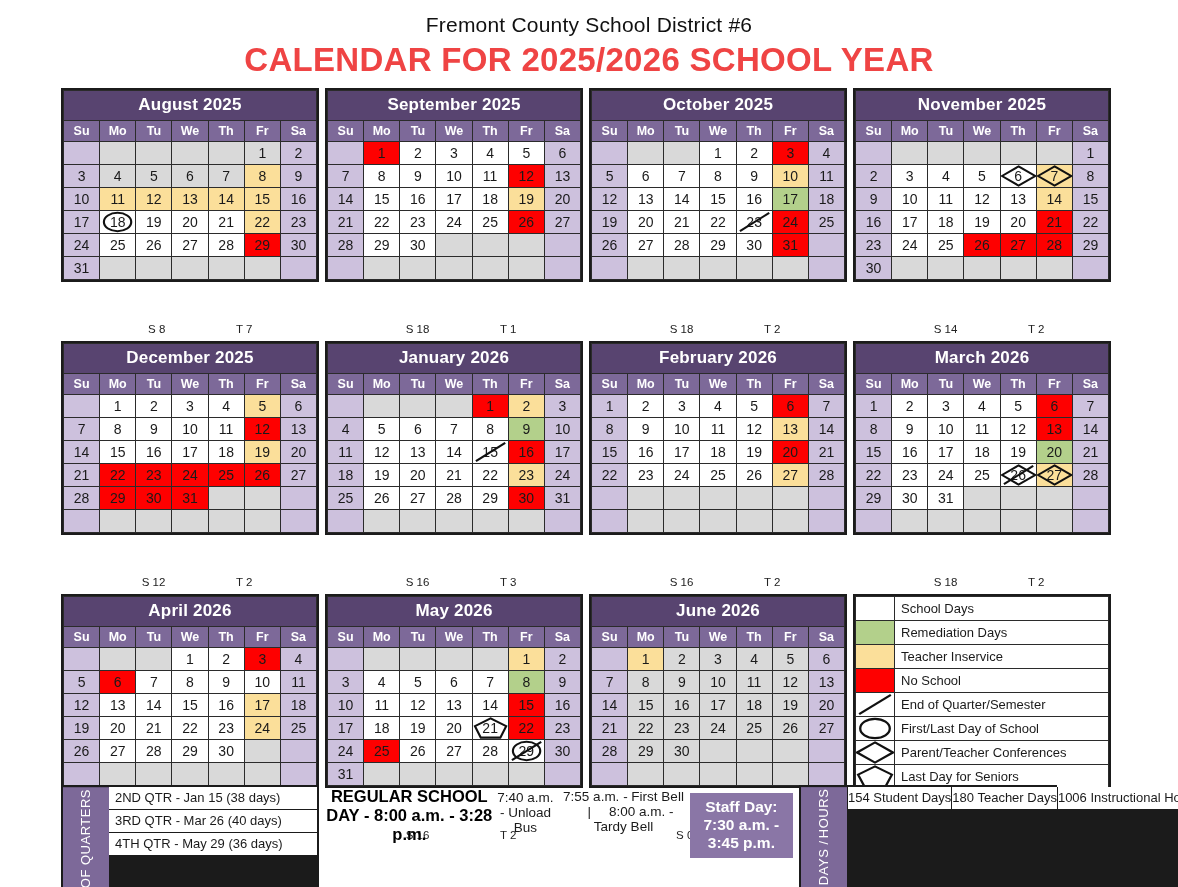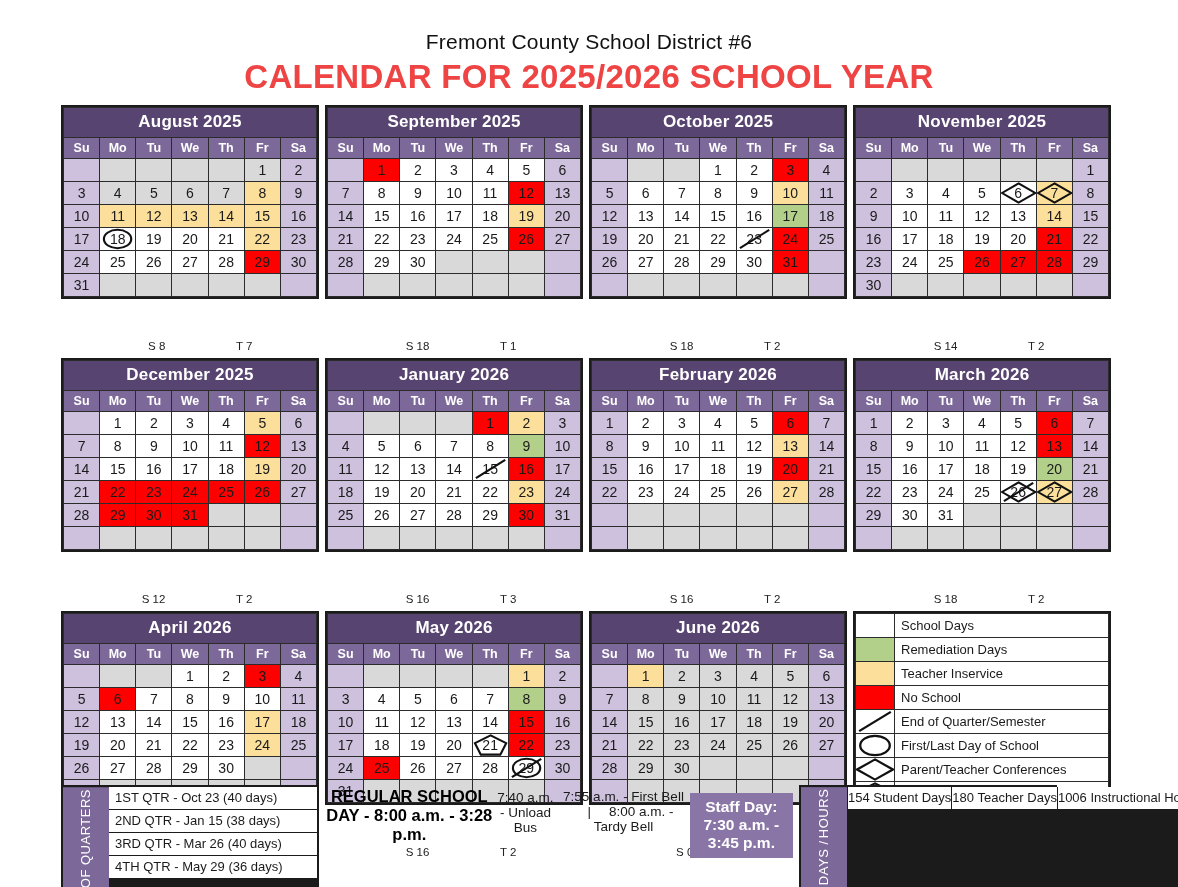--- a/index.html
+++ b/index.html
@@ -6,21 +6,21 @@
   html, body {
     margin: 0; padding: 0;
     width: 1178px; height: 887px;
     background: #ffffff;
     font-family: "Liberation Sans", sans-serif;
     overflow: hidden;
   }
   .page { position: relative; width: 1178px; height: 887px; padding: 0; }
 
   
-  .title-block { text-align: center; padding-top: 30px; }
+  .title-block { text-align: center; padding-top: 13px; }
   .subtitle {
     font-size: 21px; color: #111; font-weight: 400;
     letter-spacing: .2px; line-height: 1.1;
   }
   .maintitle {
     font-size: 33px; font-weight: bold; color: #ef4444;
     letter-spacing: .3px; margin-top: 6px; line-height: 1.1;
   }
 
   
@@ -1129,21 +1129,20 @@
           </tbody>
         </table>
       </div>
     </div>
 
   <div class="bottom">
 
     <div class="panel-quarters">
       <div class="vert-label">END OF QUARTERS</div>
       <div class="qtr-list" id="quarters-list">
-          <div class="qtr-item">1ST QTR - Oct 23 (40 days)</div>
           <div class="qtr-item">2ND QTR - Jan 15 (38 days)</div>
           <div class="qtr-item">3RD QTR - Mar 26 (40 days)</div>
           <div class="qtr-item">4TH QTR - May 29 (36 days)</div>
         </div>
     </div>
 
     <div class="panel-day">
       <div class="day-head">REGULAR SCHOOL DAY - 8:00 a.m. - 3:28 p.m.</div>
       <div class="day-line1">7:40 a.m. - Unload Bus</div>
       <div class="day-line2">

